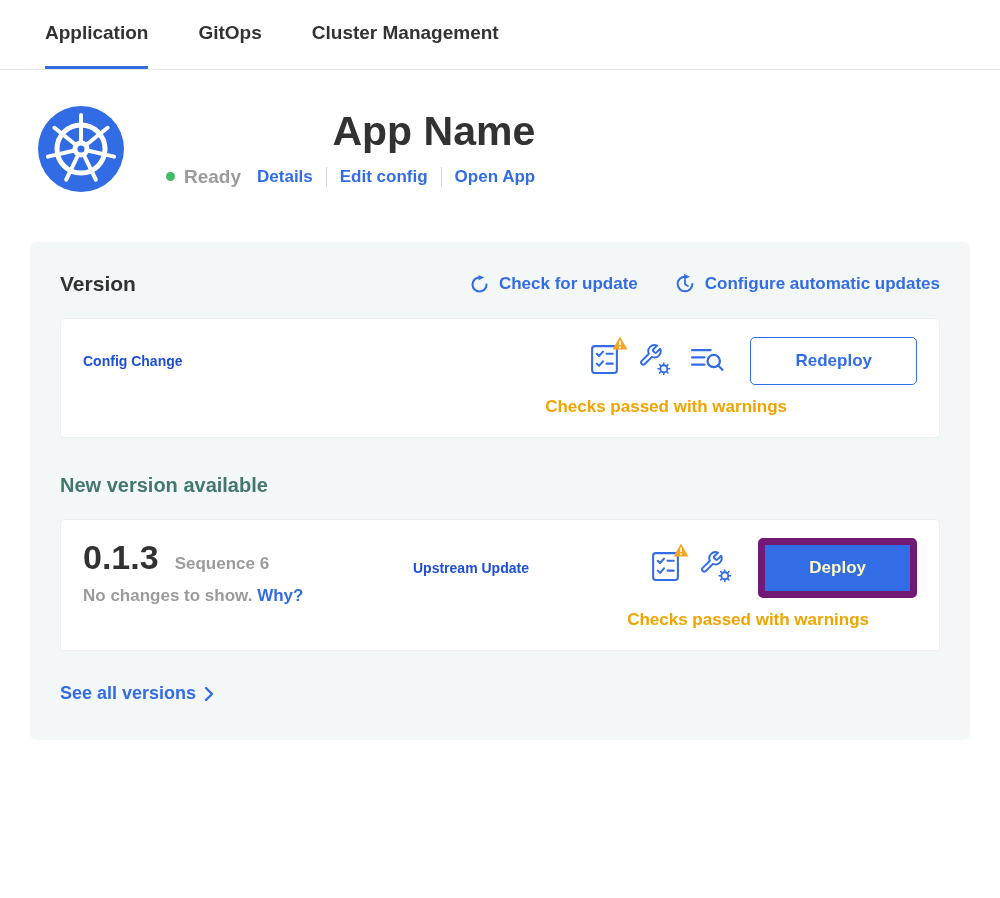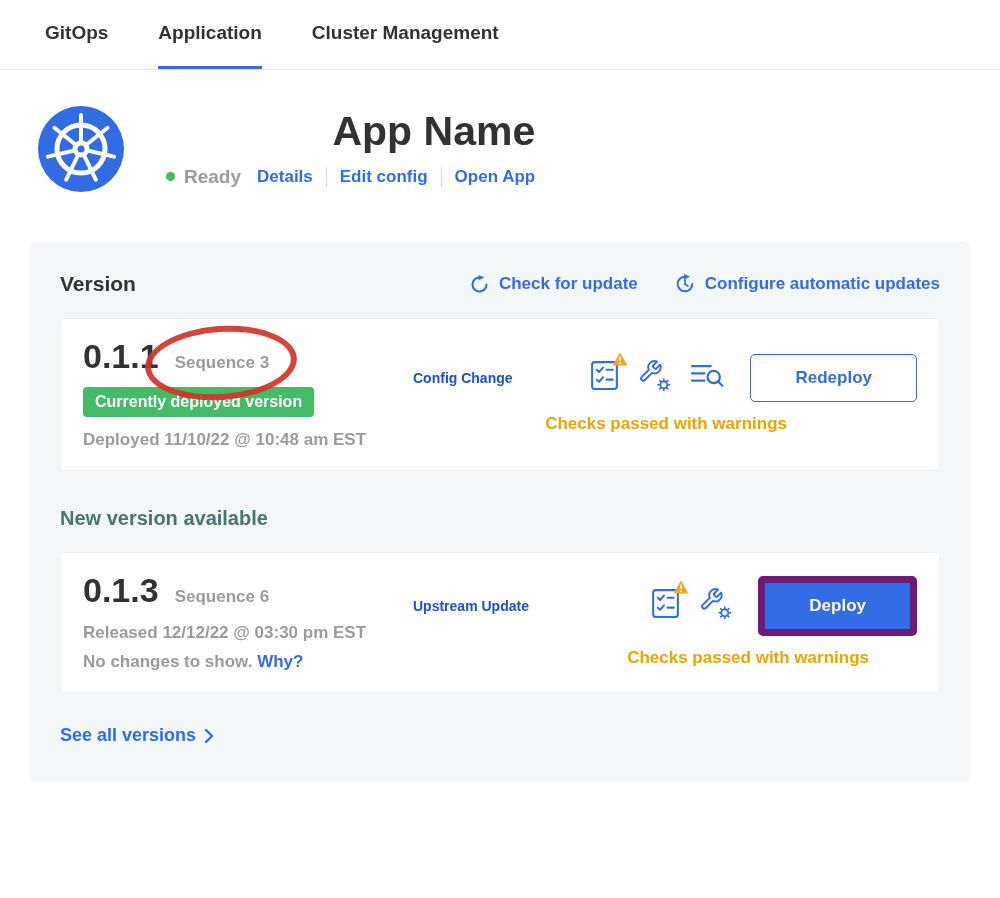--- a/index.html
+++ b/index.html
@@ -76,25 +76,25 @@
   .see-all { margin-top:32px; display:flex; align-items:center; gap:8px;
     color:#326de6; font-weight:700; font-size:18px; cursor:pointer; width:max-content; }
   .icon-blue { color:#326de6; }
 </style>
 </head>
 <body>
 
 <div class="page">
 
   <nav class="topnav">
+    <div class="topnav-item active">
+      <span>Application</span>
+    </div>
     <div class="topnav-item">
       <span>GitOps</span>
-    </div>
-    <div class="topnav-item active">
-      <span>Application</span>
     </div>
     <div class="topnav-item">
       <span>Cluster Management</span>
     </div>
   </nav>
 
 
   <header class="app-header">
     <svg class="k8s-logo" viewBox="0 0 86 86">
       <circle cx="43" cy="43" r="43" fill="#326ce5"></circle>
@@ -141,28 +141,20 @@
             <path d="M20 12a8 8 0 1 1-8-8" fill="none" stroke="currentColor" stroke-width="2.2" stroke-linecap="round"></path>
             <path d="M11 1 L17.5 4 L11 7 Z" fill="currentColor"></path>
             <polyline points="12,7.5 12,12.3 15.2,14.2" fill="none" stroke="currentColor" stroke-width="2" stroke-linecap="round" stroke-linejoin="round"></polyline>
           </svg>
           <span>Configure automatic updates</span>
         </div>
       </div>
     </div>
 
     <div class="version-card">
-      <div class="card-left">
-        <div class="version-line">
-          <span class="version-number">0.1.1</span>
-          <span class="version-seq">Sequence 3<span class="annotation-ellipse"></span></span>
-        </div>
-        <span class="deployed-badge">Currently deployed version</span>
-        <div class="version-meta">Deployed 11/10/22 @ 10:48 am EST</div>
-      </div>
       <div class="card-main">
         <div class="card-main-top">
           <span class="source-label">Config Change</span>
           <div class="icons-group">
             <span class="check-icon-wrap">
               <svg viewBox="0 0 30 32" width="31" height="33" stroke="currentColor" fill="none" stroke-width="2" stroke-linecap="round" stroke-linejoin="round">
                 <rect x="3" y="3" width="24" height="26" rx="2.5"></rect>
                 <path d="M7.5 10.5l2.2 2.2 3.8-4.4"></path>
                   <line x1="17" y1="10.5" x2="23" y2="10.5"></line>
                 <path d="M7.5 20l2.2 2.2 3.8-4.4"></path>
@@ -209,21 +201,20 @@
     </div>
 
     <h3 class="new-version-heading">New version available</h3>
 
     <div class="version-card">
       <div class="card-left">
         <div class="version-line">
           <span class="version-number">0.1.3</span>
           <span class="version-seq">Sequence 6</span>
         </div>
-        <div class="version-meta">Released 12/12/22 @ 03:30 pm EST</div>
         <div class="no-changes-line">
           <span>No changes to show.</span>
           <span class="why-link">Why?</span>
         </div>
       </div>
       <div class="card-main">
         <div class="card-main-top">
           <span class="source-label">Upstream Update</span>
           <div class="icons-group">
             <span class="check-icon-wrap">

